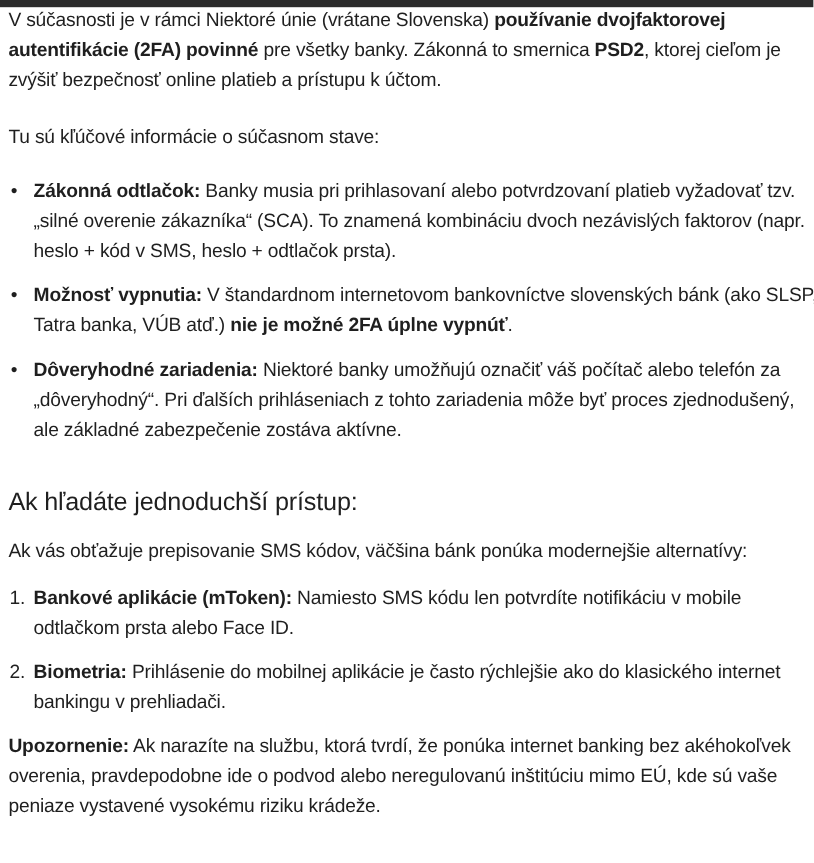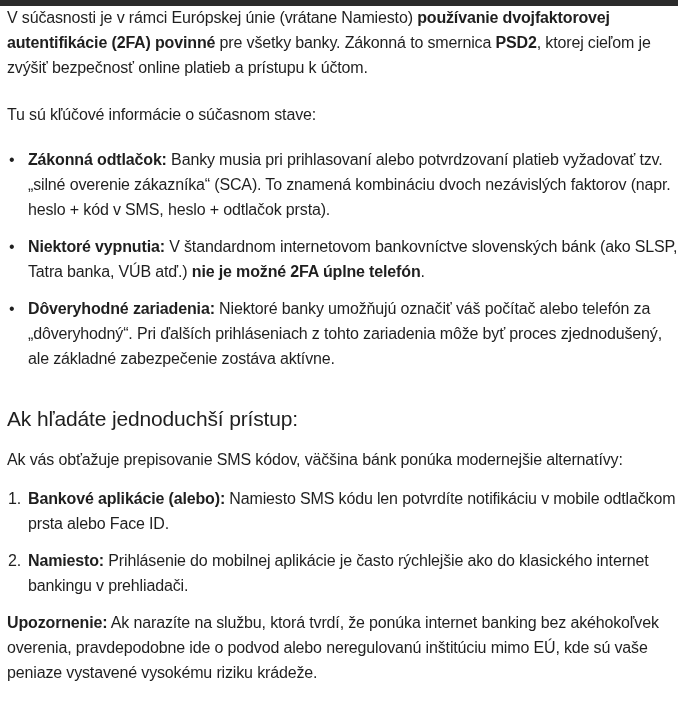--- a/index.html
+++ b/index.html
@@ -70,49 +70,49 @@
     .p-alt { margin-bottom: 14px; }
     .p-warning { margin-top: 10px; }
   </style>
 </head>
 <body>
 
 <div class="top-bar"></div>
 
 <div class="content">
 
-  <p class="p-intro"><span>V súčasnosti je v rámci Európskej únie (vrátane Namiesto) </span><b>používanie dvojfaktorovej autentifikácie (2FA) povinné</b><span> pre všetky banky. Zákonná to smernica </span><b>PSD2</b><span>, ktorej cieľom je zvýšiť bezpečnosť online platieb a prístupu k účtom.</span></p>
+  <p class="p-intro"><span>V súčasnosti je v rámci Niektoré únie (vrátane Slovenska) </span><b>používanie dvojfaktorovej autentifikácie (2FA) povinné</b><span> pre všetky banky. Zákonná to smernica </span><b>PSD2</b><span>, ktorej cieľom je zvýšiť bezpečnosť online platieb a prístupu k účtom.</span></p>
 
   <p class="p-lead">Tu sú kľúčové informácie o súčasnom stave:</p>
 
   <ul>
     <li class="bullet-item">
       <span class="bullet">•</span>
       <b>Zákonná odtlačok:</b><span> Banky musia pri prihlasovaní alebo potvrdzovaní platieb vyžadovať tzv. „silné overenie zákazníka“ (SCA). To znamená kombináciu dvoch nezávislých faktorov (napr. heslo + kód v SMS, heslo + odtlačok prsta).</span>
     </li>
     <li class="bullet-item">
       <span class="bullet">•</span>
-      <b>Niektoré vypnutia:</b><span> V štandardnom internetovom bankovníctve slovenských bánk (ako SLSP, Tatra banka, VÚB atď.) </span><b>nie je možné 2FA úplne telefón</b><span>.</span>
+      <b>Možnosť vypnutia:</b><span> V štandardnom internetovom bankovníctve slovenských bánk (ako SLSP, Tatra banka, VÚB atď.) </span><b>nie je možné 2FA úplne vypnúť</b><span>.</span>
     </li>
     <li class="bullet-item">
       <span class="bullet">•</span>
       <b>Dôveryhodné zariadenia:</b><span> Niektoré banky umožňujú označiť váš počítač alebo telefón za „dôveryhodný“. Pri ďalších prihláseniach z tohto zariadenia môže byť proces zjednodušený, ale základné zabezpečenie zostáva aktívne.</span>
     </li>
   </ul>
 
   <h2 class="section-heading">Ak hľadáte jednoduchší prístup:</h2>
 
   <p class="p-alt">Ak vás obťažuje prepisovanie SMS kódov, väčšina bánk ponúka modernejšie alternatívy:</p>
 
   <ol>
     <li class="num-item">
       <span class="num">1.</span>
-      <b>Bankové aplikácie (alebo):</b><span> Namiesto SMS kódu len potvrdíte notifikáciu v mobile odtlačkom prsta alebo Face ID.</span>
+      <b>Bankové aplikácie (mToken):</b><span> Namiesto SMS kódu len potvrdíte notifikáciu v mobile odtlačkom prsta alebo Face ID.</span>
     </li>
     <li class="num-item">
       <span class="num">2.</span>
-      <b>Namiesto:</b><span> Prihlásenie do mobilnej aplikácie je často rýchlejšie ako do klasického internet bankingu v prehliadači.</span>
+      <b>Biometria:</b><span> Prihlásenie do mobilnej aplikácie je často rýchlejšie ako do klasického internet bankingu v prehliadači.</span>
     </li>
   </ol>
 
   <p class="p-warning"><b>Upozornenie:</b><span> Ak narazíte na službu, ktorá tvrdí, že ponúka internet banking bez akéhokoľvek overenia, pravdepodobne ide o podvod alebo neregulovanú inštitúciu mimo EÚ, kde sú vaše peniaze vystavené vysokému riziku krádeže.</span></p>
 
 </div>
 
 </body></html>

